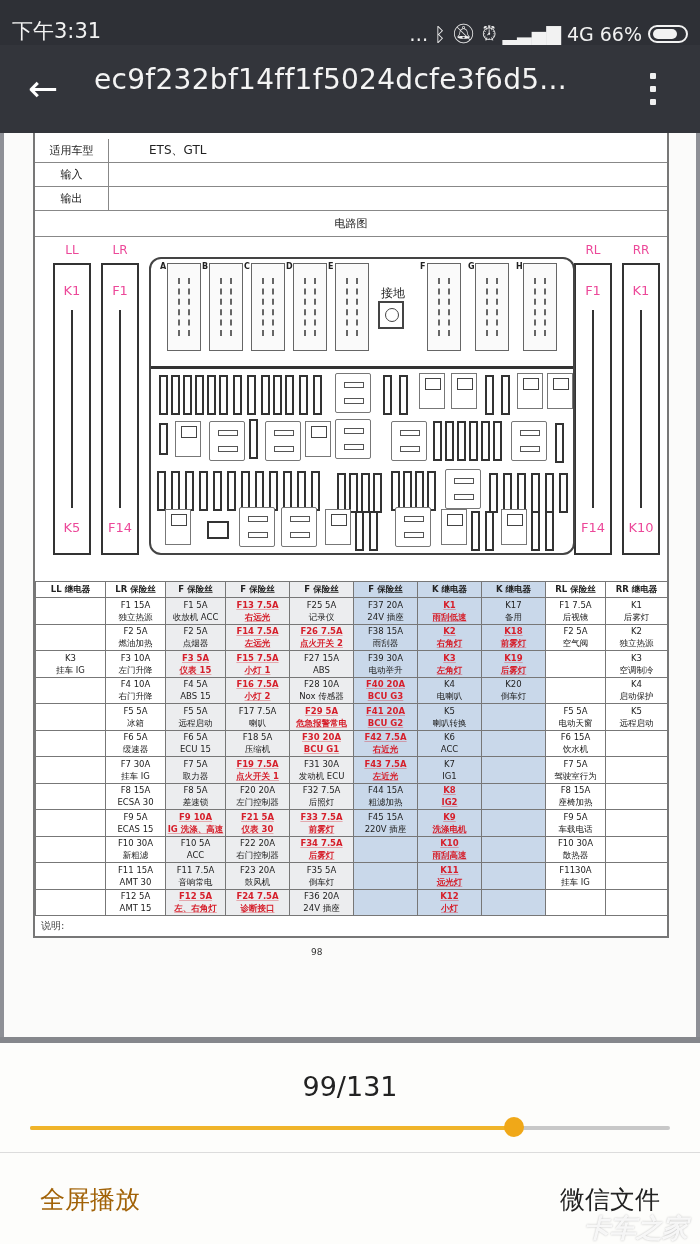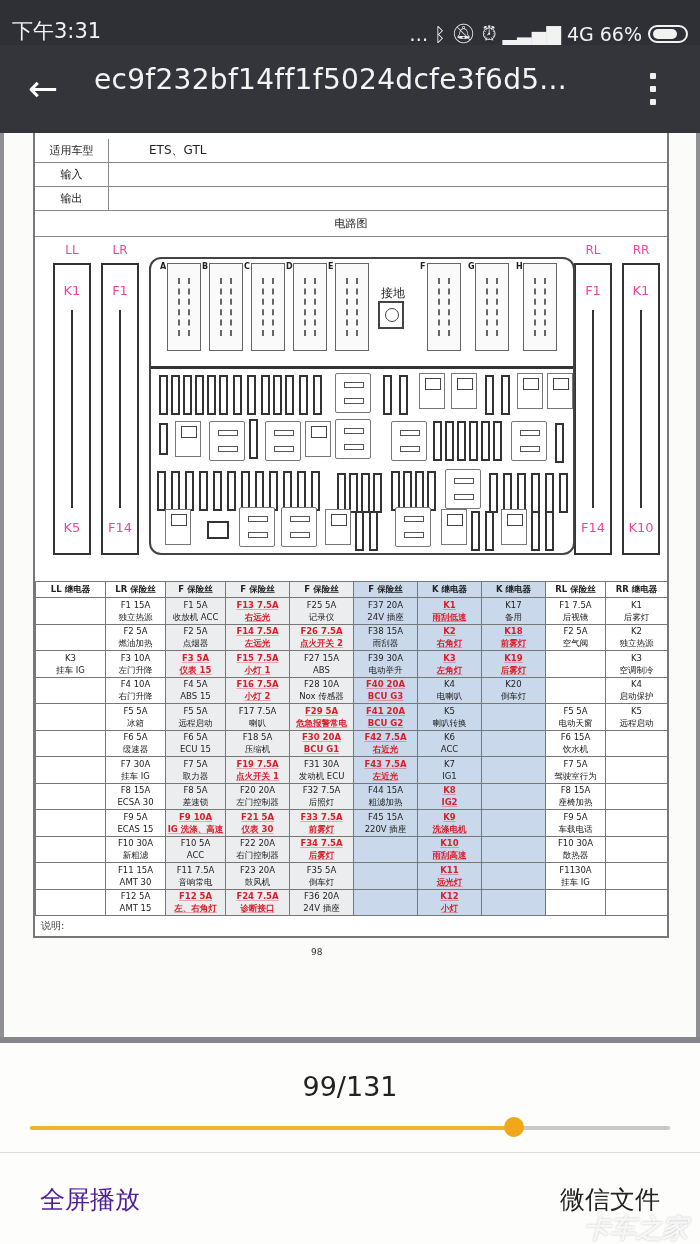--- a/index.html
+++ b/index.html
@@ -59,21 +59,21 @@
   .note { position: absolute; left: 6px; top: 786px; font-size: 10px; color: #444; }
   .pageno { position: absolute; left: 311px; top: 814px; font-size: 9px; color: #333; }
 
   .bottom { position: absolute; top: 1043px; left: 0; width: 700px; height: 144px; background: #fdfdfb; }
   .counter { position: absolute; top: 28px; left: 0; width: 700px; text-align: center; font-size: 27px; color: #222; }
   .slider { position: absolute; top: 82px; left: 30px; width: 640px; height: 6px; cursor: pointer; }
   .slider .track { position: absolute; left: 0; top: 1px; width: 640px; height: 4px; background: #c8c8c8; border-radius: 2px; }
   .slider .fill { position: absolute; left: 0; top: 1px; height: 4px; background: #f0b429; border-radius: 2px; }
   .slider .thumb { position: absolute; top: -8px; width: 20px; height: 20px; border-radius: 50%; background: #f0a818; margin-left: -10px; }
   .divider { position: absolute; top: 109px; left: 0; width: 700px; height: 1px; background: #dcdcdc; }
-  .btn-left { position: absolute; left: 40px; top: 140px; font-size: 25px; color: #4c1d95; cursor: pointer; }
+  .btn-left { position: absolute; left: 40px; top: 140px; font-size: 25px; color: #a16207; cursor: pointer; }
   .btn-right { position: absolute; right: 40px; top: 140px; font-size: 25px; color: #222; cursor: pointer; }
   .watermark { position: absolute; right: 12px; top: 168px; font-size: 26px; font-weight: bold; color: rgba(255,255,255,0.85); text-shadow: 0 0 2px #bbb; font-style: italic; }
 </style>
 </head>
 <body>
 
 <div class="statusbar">
   <span>下午3:31</span>
   <div class="right">
     <span>…</span>

